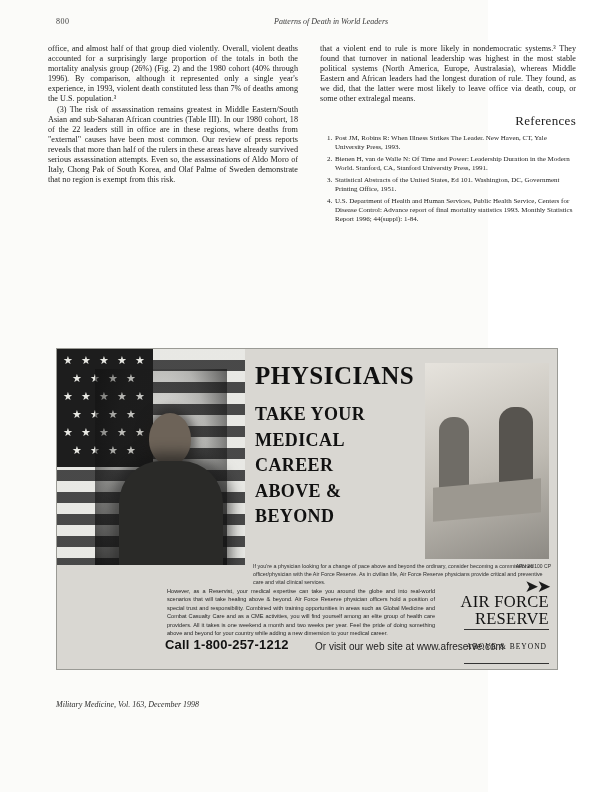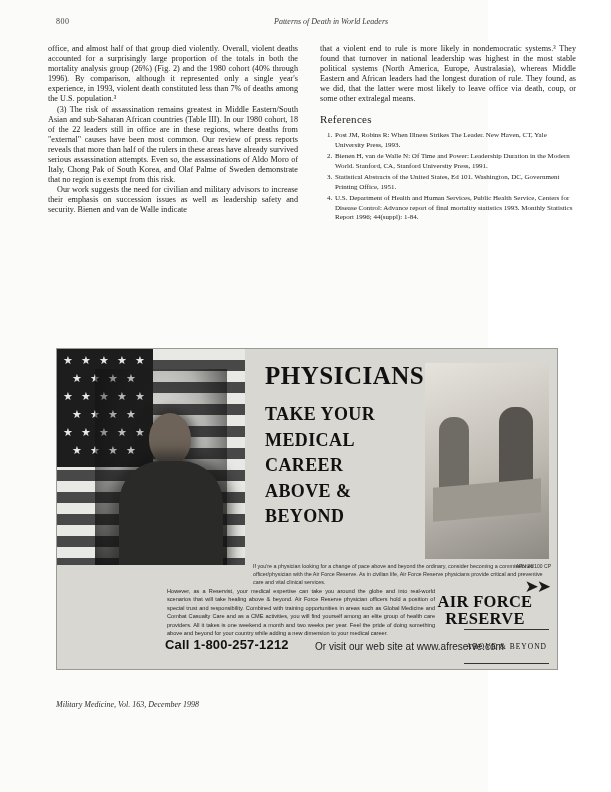--- a/index.html
+++ b/index.html
@@ -62,22 +62,22 @@
     overflow: hidden;
   }
   .col p {
     margin: 0 0 0.5px 0;
     text-indent: 9px;
   }
   .col p.noindent {
     text-indent: 0;
   }
   .refs-title {
-    text-align: left;
-    font-size: 11px;
+    text-align: right;
+    font-size: 13px;
     margin: 9px 0 5px 0;
     letter-spacing: 0.3px;
   }
   ol.refs {
     margin: 0;
     padding: 0 0 0 14px;
     font-size: 7px;
     line-height: 1.32;
   }
   ol.refs li {
@@ -144,21 +144,21 @@
   .figure-body {
     position: absolute;
     left: 24px; top: 92px;
     width: 104px; height: 104px;
     background: #2a2a28;
     border-radius: 42px 42px 0 0;
     box-shadow: 0 0 14px 8px rgba(20,20,20,0.6);
   }
   .ad-headline {
     position: absolute;
-    left: 208px;
+    left: 198px;
     top: 14px;
     width: 160px;
     color: #111;
   }
   .ad-headline .big {
     font-family: "Liberation Serif", serif;
     font-weight: bold;
     font-size: 25px;
     letter-spacing: 0.5px;
     line-height: 1;
@@ -241,25 +241,24 @@
     color: #111;
   }
   .ad-logo .wing {
     font-size: 17px;
     line-height: 12px;
     color: #1b1b1b;
     letter-spacing: -2px;
   }
   .ad-logo .brand {
     font-family: "Liberation Serif", serif;
-    font-weight: bold;
+    font-weight: normal;
     font-size: 16.5px;
     line-height: 1.04;
     letter-spacing: 0.3px;
-    text-align: center;
   }
   .ad-logo .tagline {
     font-family: "Liberation Serif", serif;
     font-size: 7.5px;
     letter-spacing: 1px;
     margin-top: 2px;
     border-top: 1px solid #333;
     border-bottom: 1px solid #333;
     display: inline-block;
     padding: 12px 2px;
@@ -296,21 +295,20 @@
 <body>
 
 <div class="page">
 
   <div class="folio">800</div>
   <div class="head-right">Patterns of Death in World Leaders</div>
 
   <div class="col col-left">
     <p class="noindent">office, and almost half of that group died violently. Overall, violent deaths accounted for a surprisingly large proportion of the totals in both the mortality analysis group (26%) (Fig. 2) and the 1980 cohort (40% through 1996). By comparison, although it represented only a single year's experience, in 1993, violent death constituted less than 7% of deaths among the U.S. population.³</p>
     <p>(3) The risk of assassination remains greatest in Middle Eastern/South Asian and sub-Saharan African countries (Table III). In our 1980 cohort, 18 of the 22 leaders still in office are in these regions, where deaths from "external" causes have been most common. Our review of press reports reveals that more than half of the rulers in these areas have already survived serious assassination attempts. Even so, the assassinations of Aldo Moro of Italy, Chong Pak of South Korea, and Olaf Palme of Sweden demonstrate that no region is exempt from this risk.</p>
-    <p>Our work suggests the need for civilian and military advisors to increase their emphasis on succession issues as well as leadership safety and security. Bienen and van de Walle indicate</p>
   </div>
 
   <div class="col col-right">
     <p class="noindent">that a violent end to rule is more likely in nondemocratic systems.³ They found that turnover in national leadership was highest in the most stable political systems (North America, Europe, Australasia), whereas Middle Eastern and African leaders had the longest duration of rule. They found, as we did, that the latter were most likely to leave office via death, coup, or some other extralegal means.</p>
     <div class="refs-title">References</div>
     <ol class="refs">
       <li>Post JM, Robins R: When Illness Strikes The Leader. New Haven, CT, Yale University Press, 1993.</li>
       <li>Bienen H, van de Walle N: Of Time and Power: Leadership Duration in the Modern World. Stanford, CA, Stanford University Press, 1991.</li>
       <li>Statistical Abstracts of the United States, Ed 101. Washington, DC, Government Printing Office, 1951.</li>
       <li>U.S. Department of Health and Human Services, Public Health Service, Centers for Disease Control: Advance report of final mortality statistics 1993. Monthly Statistics Report 1996; 44(suppl): 1-84.</li>

